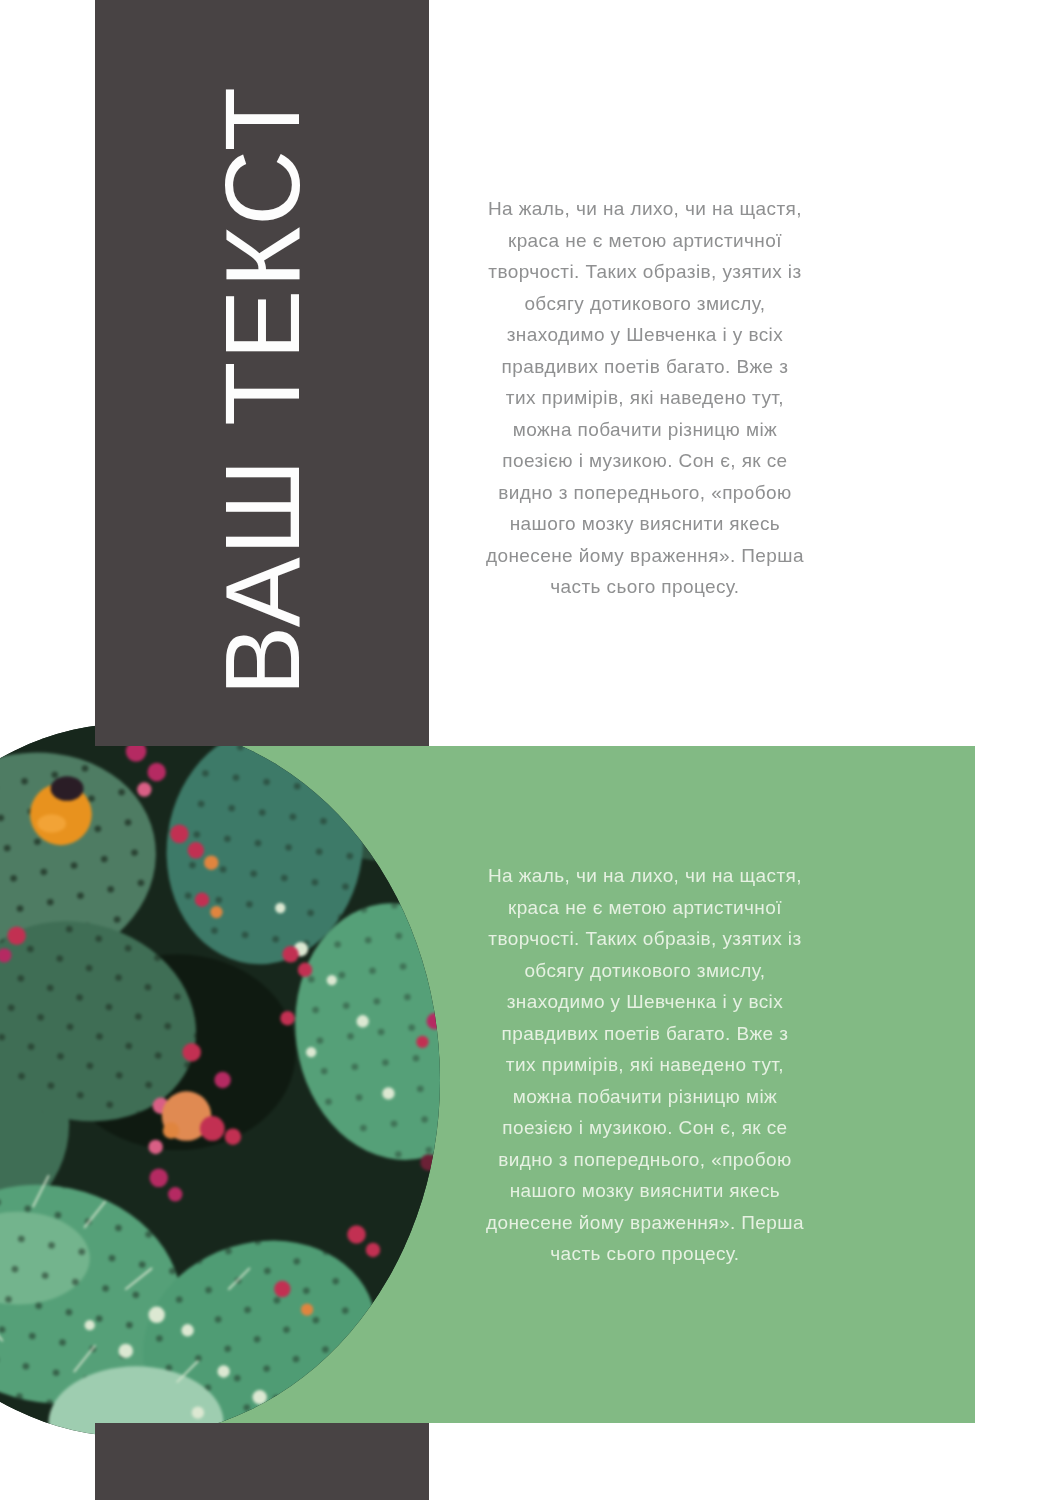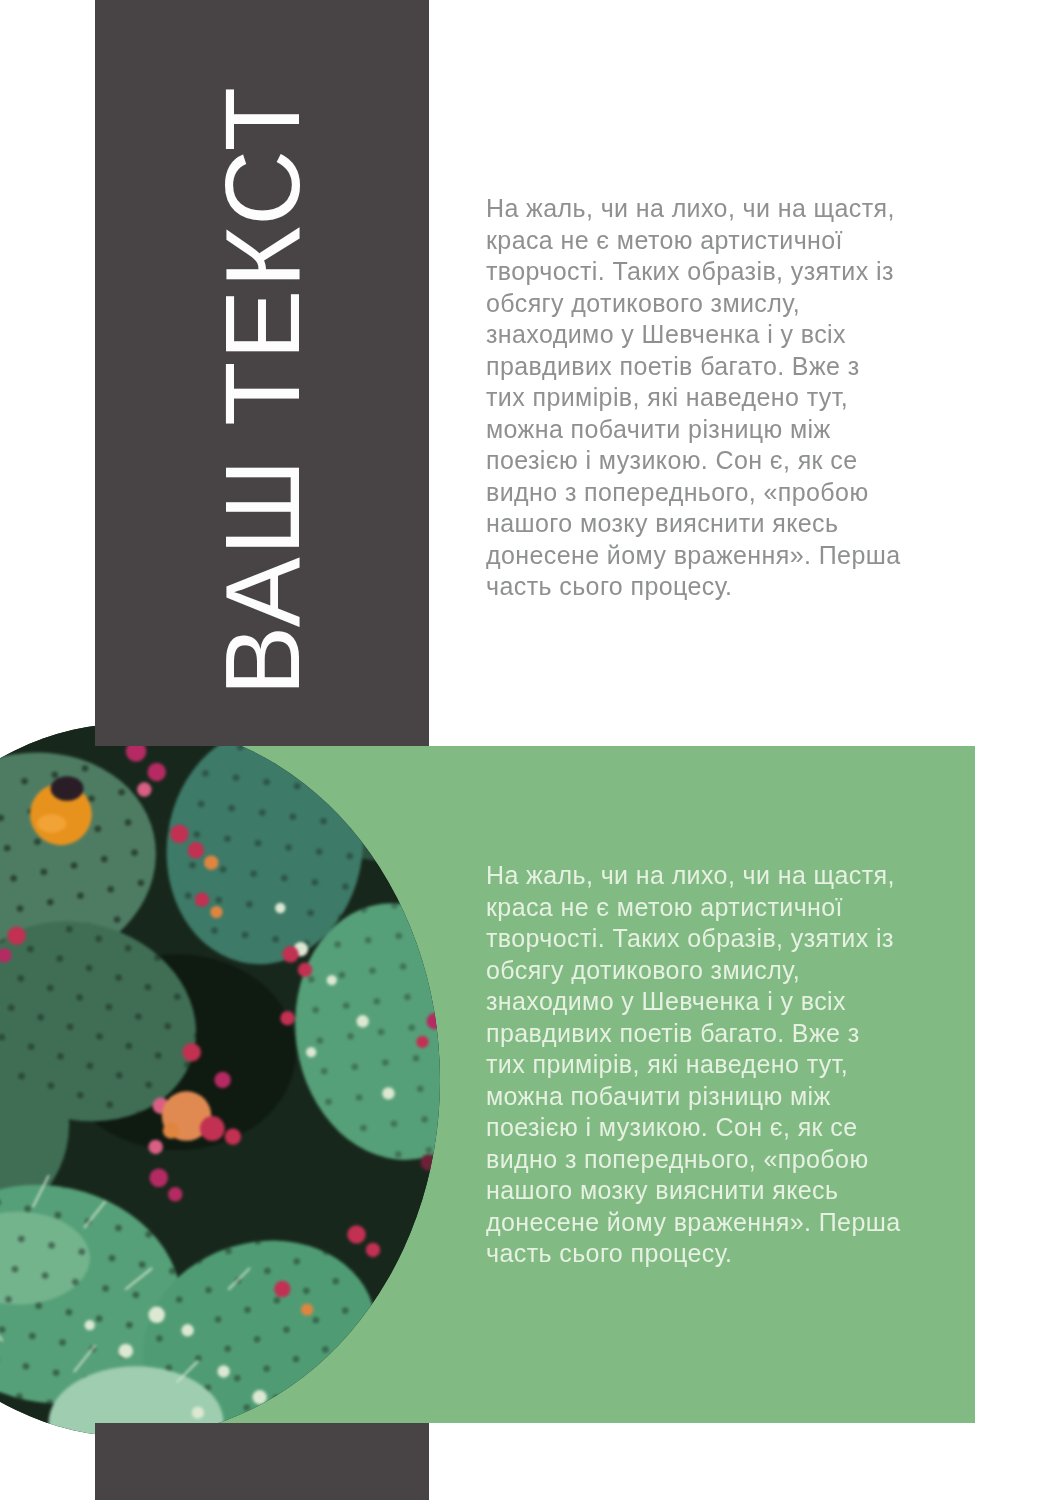--- a/index.html
+++ b/index.html
@@ -48,24 +48,25 @@
     white-space:nowrap;
     color:var(--title-color);
     font-size:105px;
     font-weight:400;
     letter-spacing:2px;
     line-height:1;
   }
   .para{
     position:absolute;
     z-index:4;
-    font-size:25px;
+    font-size:19px;
     line-height:31.5px;
     letter-spacing:0.4px;
     white-space:nowrap;
+    text-align:center;
   }
   .para-top{left:486px;top:193px;color:var(--top-text-color);}
   .para-green{left:486px;top:860px;color:var(--green-text-color);}
 
   
   .f-bg{fill:var(--photo-bg)}
   .f-shadow{fill:var(--photo-shadow)}
   .f-pad-dark{fill:var(--photo-pad-dark)}
   .f-pad-sage{fill:var(--photo-pad-sage)}
   .f-pad-sage2{fill:var(--photo-pad-sage2)}

